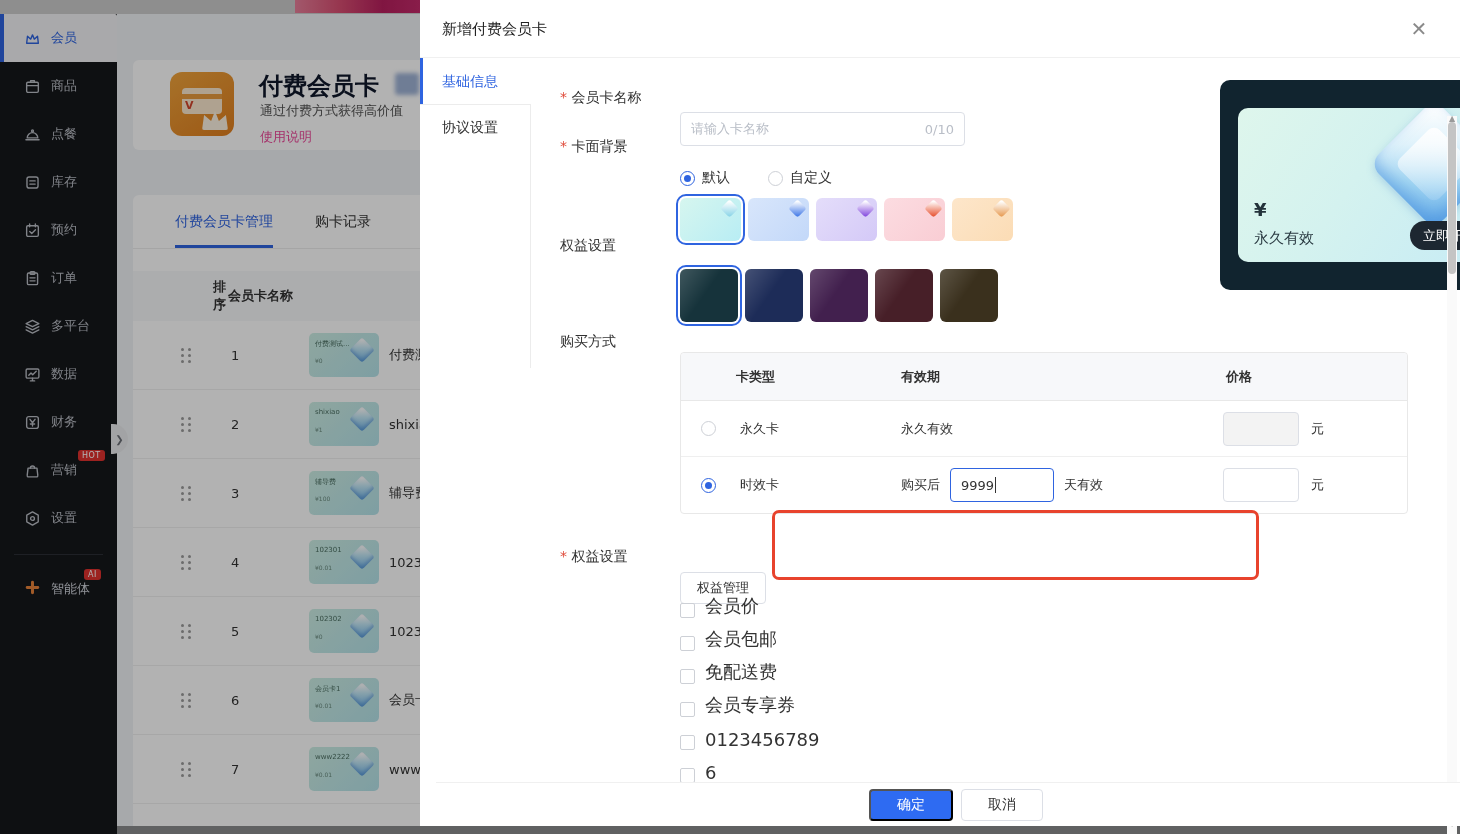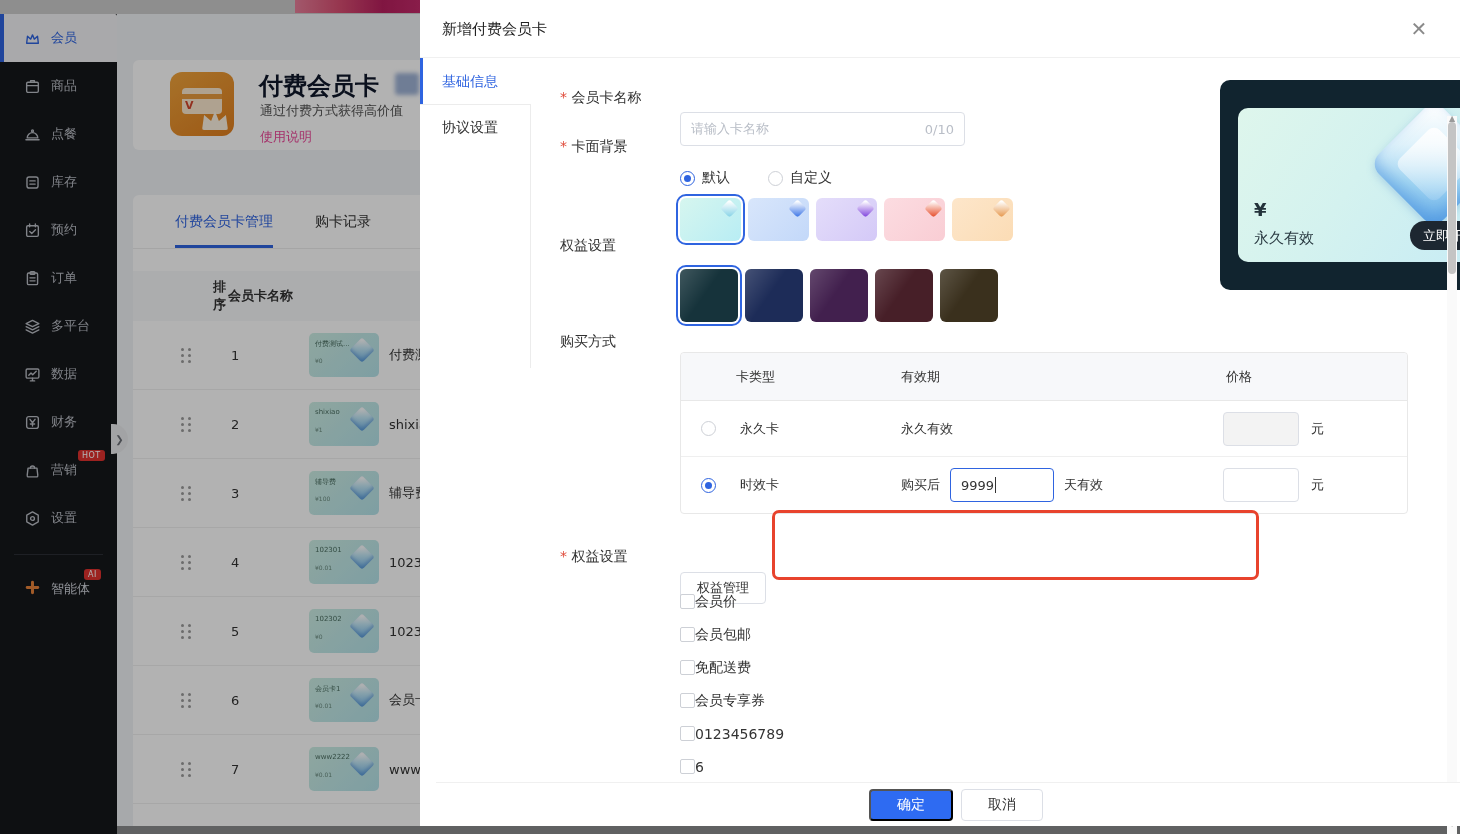--- a/index.html
+++ b/index.html
@@ -100,21 +100,21 @@
   .face-sw { position:relative; width:61px; height:43px; border-radius:6px; cursor:pointer; }
   .face-sw.sel { outline:2px solid #2f64e0; outline-offset:2px; }
   .face-sw .sgem { position:absolute; right:5px; top:4px; width:13px; height:13px; transform:rotate(45deg);
                    border-radius:3px; }
   .page-sw { width:58px; height:53px; border-radius:6px; cursor:pointer; position:relative; }
   .page-sw.sel { outline:2px solid #2f64e0; outline-offset:2px; }
   .page-sw::before { content:""; position:absolute; inset:0; border-radius:6px;
                      background:linear-gradient(125deg, rgba(255,255,255,.18), rgba(255,255,255,0) 45%); }
 
   .price-table { position:absolute; left:150px; top:294px; width:728px; border:1px solid #e8e8e8; border-radius:4px; }
-  .pt-head { display:flex; height:48px; align-items:center; background:#f7f8fa; font-weight:normal; color:#333;
+  .pt-head { display:flex; height:48px; align-items:center; background:#f7f8fa; font-weight:bold; color:#333;
              border-bottom:1px solid #e8e8e8; border-radius:4px 4px 0 0; }
   .pt-c1 { width:220px; padding-left:55px; }
   .pt-c2 { width:290px; }
   .pt-c3 { flex:1; padding-left:35px; }
   .pt-row { display:flex; align-items:center; height:56px; border-bottom:1px solid #efefef; }
   .pt-row:last-child { border-bottom:none; }
   .pt-row .rcell1 { width:220px; display:flex; align-items:center; gap:24px; padding-left:20px; }
   .pt-row .rcell2 { width:290px; display:flex; align-items:center; gap:10px; }
   .pt-row .rcell3 { flex:1; display:flex; align-items:center; gap:12px; padding-left:32px; }
   .days-input { width:104px; height:34px; border:1px solid #2f64e0; border-radius:4px; padding:0 10px;
@@ -122,21 +122,21 @@
   .days-input .caret { width:1px; height:16px; background:#333; margin-left:1px; }
   .price-input { width:76px; height:34px; border:1px solid #dcdfe6; border-radius:4px; background:#fff; }
   .price-input.disabled { background:#f3f3f3; }
 
   .annot-box { position:absolute; left:242px; top:452px; width:487px; height:70px; border:3px solid #e8432d;
                border-radius:7px; z-index:6; pointer-events:none; }
 
   .benefit-btn { width:86px; height:32px; border:1px solid #dcdfe6; border-radius:4px; background:#fff;
                  font-size:13px; color:#333; cursor:pointer; display:flex; align-items:center; justify-content:center; }
   .chk-list { position:absolute; left:150px; top:527px; }
-  .chk-item { display:flex; align-items:center; height:33px; font-size:14px; color:#333; }
+  .chk-item { display:flex; align-items:flex-end; gap:10px; height:33px; font-size:18px; color:#333; }
   .chk-box { width:15px; height:15px; border:1px solid #cdd0d6; border-radius:2px; background:#fff; cursor:pointer; }
 
   
   .preview { position:absolute; left:690px; top:22px; width:300px; height:210px; background:#11242f;
              border-radius:10px; }
   .pv-inner { position:absolute; left:18px; top:28px; right:18px; bottom:28px; border-radius:10px;
               background:linear-gradient(125deg,#def6ec 0%,#d4f2ef 45%,#c6ebf5 100%); overflow:hidden; }
   .pv-gem { position:absolute; right:22px; top:10px; width:92px; height:92px; transform:rotate(45deg);
             border-radius:14px; background:linear-gradient(135deg,#ffffff 5%,#dff2fb 35%,#9fd4f2 65%,#5fa8e8 100%);
             box-shadow:inset -6px -6px 14px rgba(70,140,220,.5), 2px 2px 8px rgba(90,150,210,.35); }

